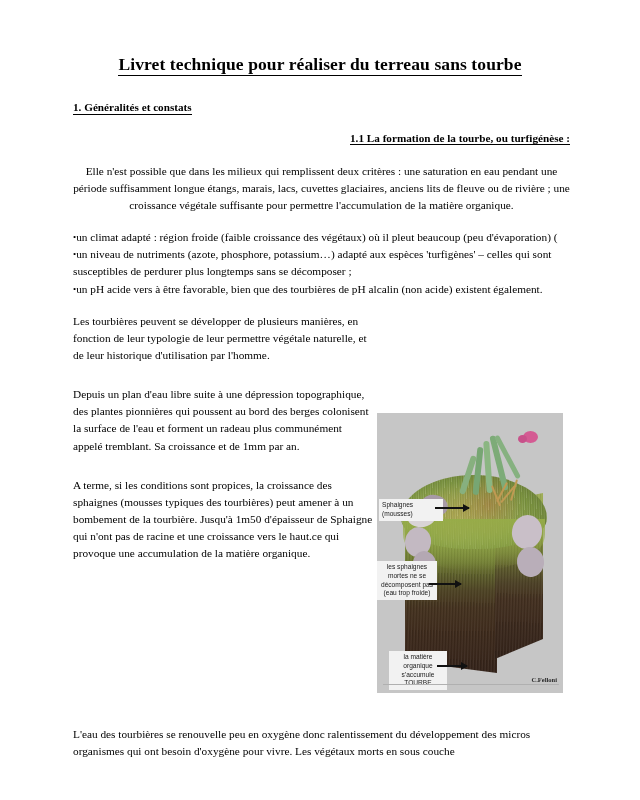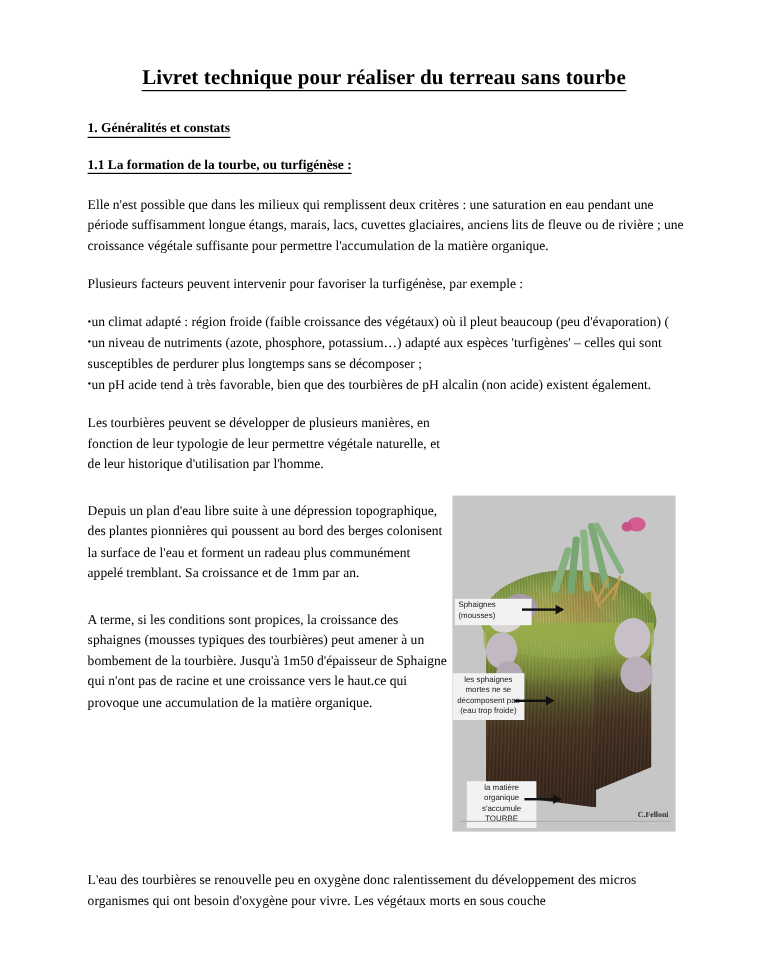--- a/index.html
+++ b/index.html
@@ -49,30 +49,31 @@
   }
   .h2 span.u {
     border-bottom: 1.1px solid #000;
     padding-bottom: 0.5px;
   }
   .h3 {
     font-size: 11.2px;
     font-weight: bold;
     margin: 0 0 17px 0;
     line-height: 1.32;
+    text-align: right;
   }
   .h3 span.u {
     border-bottom: 1.1px solid #000;
     padding-bottom: 0.5px;
   }
   p.para {
     font-size: 11.3px;
     line-height: 1.52;
     margin: 0 0 15px 0;
-    text-align: left;
+    text-align: center;
   }
   ul.bullets {
     list-style: none;
     margin: 0 0 15px 0;
     padding: 0;
   }
   ul.bullets li {
     font-size: 11.3px;
     line-height: 1.52;
     margin: 0;
@@ -306,27 +307,26 @@
   <h1 class="doc-title"><span class="u">Livret technique pour réaliser du terreau sans tourbe</span></h1>
 
   <div class="content">
 
     <div class="h2"><span class="u">1. Généralités et constats</span></div>
 
     <div class="h3"><span class="u">1.1 La formation de la tourbe, ou turfigénèse :</span></div>
 
     <p class="para">Elle n'est possible que dans les milieux qui remplissent deux critères : une saturation en eau pendant une période suffisamment longue étangs, marais, lacs, cuvettes glaciaires, anciens lits de fleuve ou de rivière ; une croissance végétale suffisante pour permettre l'accumulation de la matière organique.</p>
 
-    <p class="para">Plusieurs facteurs peuvent intervenir pour favoriser la turfigénèse, par exemple :</p>
 
 
     <ul class="bullets">
       <li><span class="dot">•</span><span>un climat adapté : région froide (faible croissance des végétaux) où il pleut beaucoup (peu d'évaporation) (</span></li>
       <li><span class="dot">•</span><span>un niveau de nutriments (azote, phosphore, potassium…) adapté aux espèces 'turfigènes' – celles qui sont susceptibles de perdurer plus longtemps sans se décomposer ;</span></li>
-      <li><span class="dot">•</span><span>un pH acide tend à très favorable, bien que des tourbières de pH alcalin (non acide) existent également.</span></li>
+      <li><span class="dot">•</span><span>un pH acide vers à être favorable, bien que des tourbières de pH alcalin (non acide) existent également.</span></li>
     </ul>
 
     <div class="wrap-block">
       <div class="wrap-text">
         <p>Les tourbières peuvent se développer de plusieurs manières, en fonction de leur typologie de leur permettre végétale naturelle, et de leur historique d'utilisation par l'homme.</p>
         <p>Depuis un plan d'eau libre suite à une dépression topographique, des plantes pionnières  qui poussent au bord des berges colonisent la surface de l'eau et forment un radeau plus communément appelé tremblant. Sa croissance et de 1mm par an.</p>
         <p>A terme, si les conditions sont propices, la croissance des sphaignes (mousses typiques des tourbières) peut amener à un bombement de la tourbière. Jusqu'à 1m50 d'épaisseur de Sphaigne qui n'ont pas de racine et une croissance vers le haut.ce qui provoque une accumulation de la matière organique.</p>
       </div>
     </div>
 

